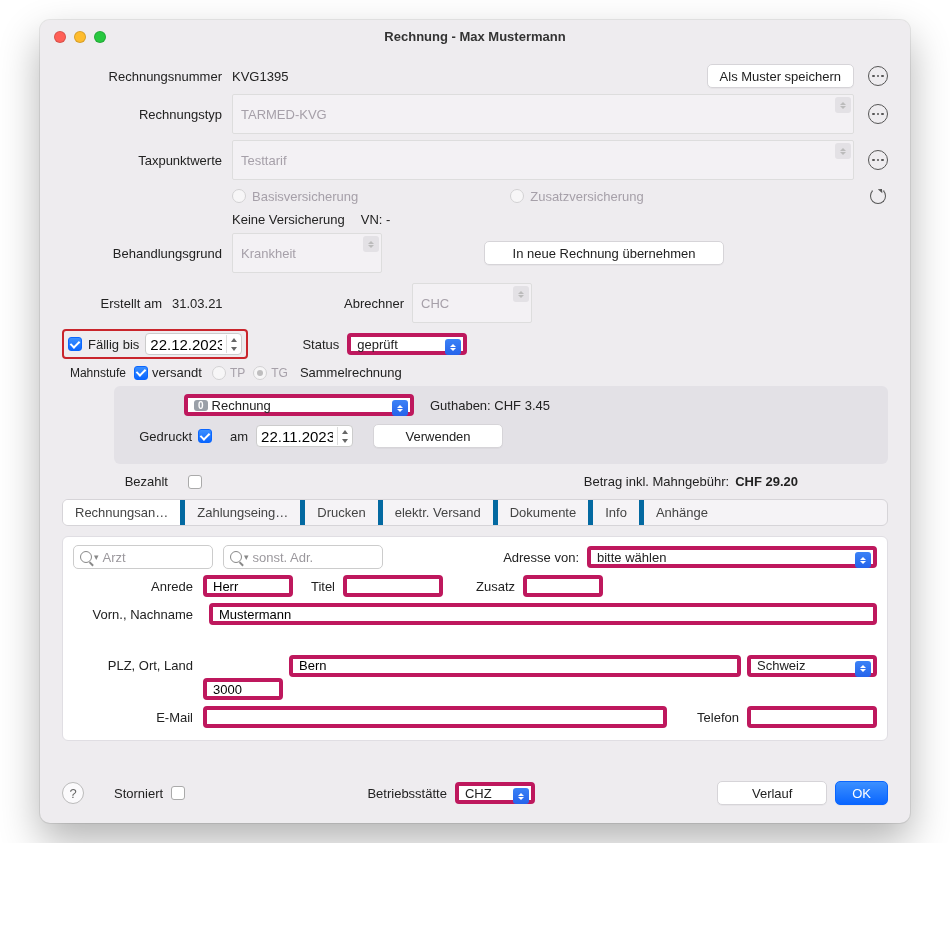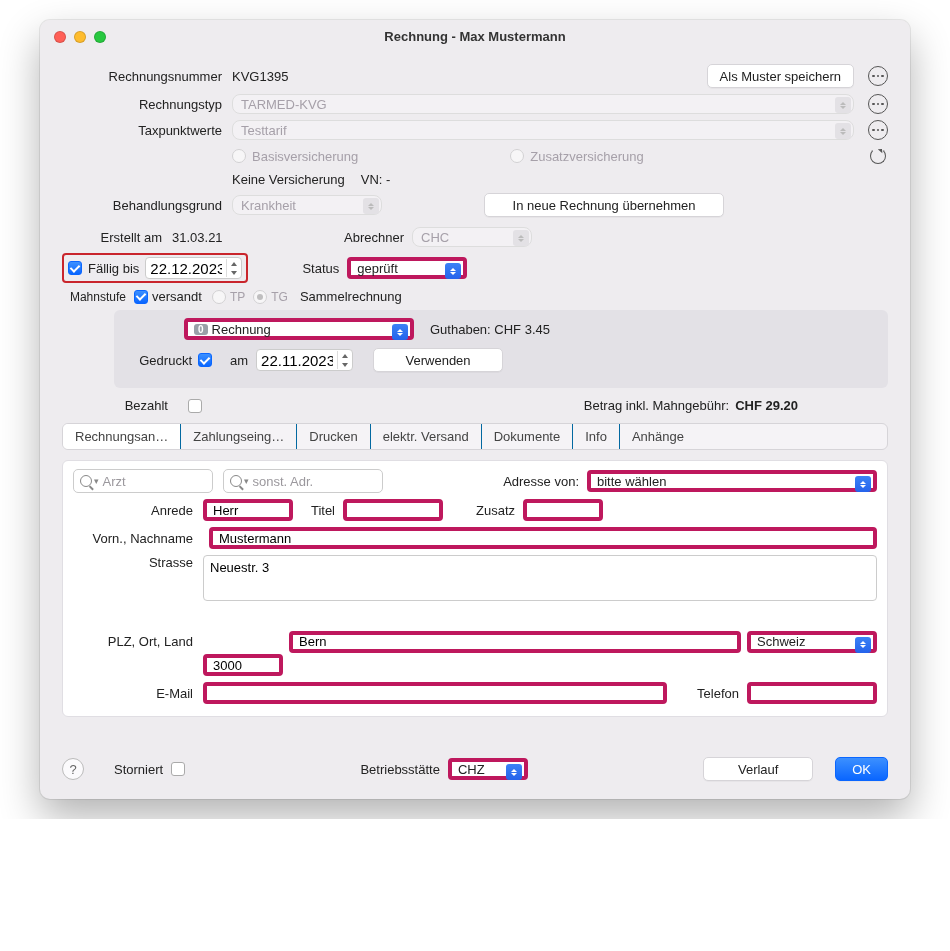--- a/index.html
+++ b/index.html
@@ -19,21 +19,21 @@
   font-size:13px; padding:2px 6px; border:4px solid #be185d; border-radius:4px; background:#fff; height:22px;
 }
 .select { position:relative; display:flex; align-items:center; padding-right:22px; background:#fff; }
 .select .sel-arrow, .disabled-select .sel-arrow {
   position:absolute; right:2px; top:2px; width:16px; height:16px; border-radius:3px;
   background:linear-gradient(#3b82f6,#2563eb); display:flex; flex-direction:column; align-items:center; justify-content:center;
 }
 .sel-arrow::before,.sel-arrow::after{content:"";width:0;height:0;border-left:3px solid transparent;border-right:3px solid transparent;}
 .sel-arrow::before{border-bottom:3px solid #fff;margin-bottom:1px;}
 .sel-arrow::after{border-top:3px solid #fff;}
-.disabled-select { position:relative; display:flex; align-items:center; background:#f3f1f4; color:#a6a0a9; border:1px solid #ddd; border-radius:8px; height:20px; padding:0 24px 0 8px; }
+.disabled-select { position:relative; display:flex; align-items:center; background:#f3f1f4; color:#a6a0a9; border:1px solid #ddd; border-radius:2px; height:40px; padding:0 24px 0 8px; }
 .disabled-select .sel-arrow{ background:#e3e1e5;}
 .disabled-select .sel-arrow::before{border-bottom-color:#bbb}
 .disabled-select .sel-arrow::after{border-top-color:#bbb}
 .btn { background:#fff; border:1px solid #d6d4d8; border-radius:5px; padding:3px 12px; font-size:13px; height:24px; display:flex; align-items:center; justify-content:center; box-shadow:0 1px 0 rgba(0,0,0,.03);}
 .btn.primary { background:linear-gradient(#3c90ff,#0a66ff); color:#fff; border-color:#0a66ff; font-weight:500; padding:3px 16px;}
 .more-icn { width:20px; height:20px; border:1.5px solid #555; border-radius:50%; display:flex; align-items:center; justify-content:center; margin-left:8px;}
 .more-icn span{width:2.5px;height:2.5px;border-radius:50%;background:#555;margin:0 1px;}
 .reload-icn { width:20px;height:20px;margin-left:8px; position:relative;}
 .reload-icn::before{content:"";position:absolute;inset:2px;border:1.7px solid #555;border-radius:50%;border-top-color:transparent;}
 .reload-icn::after{content:"";position:absolute;top:0;right:3px;border:3px solid transparent;border-bottom-color:#555;transform:rotate(40deg);}
@@ -47,21 +47,21 @@
 .date-spin input{border:none;outline:none;width:80px;font-size:15px;padding:0 4px;background:transparent;}
 .date-spin .spin{display:flex;flex-direction:column;border-left:1px solid #ddd;}
 .date-spin .spin div{width:14px;height:9px;display:flex;align-items:center;justify-content:center;}
 .date-spin .spin div::before{content:"";border-left:3px solid transparent;border-right:3px solid transparent;}
 .date-spin .su::before{border-bottom:4px solid #666;}
 .date-spin .sd::before{border-top:4px solid #666;}
 .highlight{ border:2.5px solid #c9252c; border-radius:4px; padding:2px 4px; display:flex; align-items:center; gap:6px; }
 .panel { background:#e3e1e6; border-radius:6px; padding:8px 10px; margin:6px 0 10px 52px; }
 .badge0{background:#9aa0a8;color:#fff;font-size:10px;border-radius:3px;padding:0 4px;margin-right:4px;font-weight:600}
 .tabbar{display:flex;gap:0;align-items:center;border:1px solid #d6d4d8;border-radius:6px;overflow:hidden;background:#f5f3f6;margin:6px 0 10px 0;}
-.tabbar .tab{padding:5px 12px;font-size:13px;color:#444;border-right:1px solid #0369a1;}
+.tabbar .tab{padding:5px 12px;font-size:13px;color:#444;border-right:5px solid #0369a1;}
 .tabbar .tab.active{background:#fff;font-weight:500}
 .search{display:flex;align-items:center;border:1px solid #ccc;border-radius:5px;background:#fff;height:24px;padding:0 6px;gap:4px;color:#9b989d;}
 .search .mag{width:12px;height:12px;border:1.5px solid #888;border-radius:50%;position:relative;}
 .search .mag::after{content:"";position:absolute;width:5px;height:1.5px;background:#888;transform:rotate(45deg);bottom:-2px;right:-3px;}
 .search .dd{font-size:9px;color:#888;margin-left:-2px;}
 .addr-block{background:#fff;border:1px solid #e0dee3;border-radius:6px;padding:8px 10px 12px 10px;margin:4px 0 0 0;}
 .footer{display:flex;align-items:center;justify-content:space-between;margin-top:40px;}
 .help{width:22px;height:22px;border:1px solid #bbb;border-radius:50%;display:flex;align-items:center;justify-content:center;color:#666;font-size:13px;background:#fbfafc;}
 .muted{color:#a6a0a9}
 </style>
@@ -275,24 +275,20 @@
         <input class="tx" style="width: 100px;" value="">
         <div style="width:80px;text-align:right;padding-right:8px">Zusatz</div>
         <input class="tx" style="width: 80px;" value="">
       </div>
 
       <div class="row">
         <div class="lbl-sm">Vorn., Nachname</div>
         <input class="tx" style="flex: 1 1 0%; margin-left: 6px;" value="Mustermann">
       </div>
 
-      <div class="row" style="align-items:flex-start">
-        <div class="lbl-sm">Strasse</div>
-        <textarea style="flex: 1 1 0%; height: 46px; border: 1px solid rgb(204, 204, 204); border-radius: 4px; font-size: 13px; padding: 4px 6px; resize: none; font-family: inherit;">Neuestr. 3</textarea>
-      </div>
 
       <div class="row">
         <div class="lbl-sm">PLZ, Ort, Land</div>
         <input class="tx" style="width: 80px; margin-top: 47px;" value="3000">
         <input class="tx" style="flex: 1 1 0%; margin: 0px 6px;" value="Bern">
         <div class="select" style="width:130px">
           <span>Schweiz</span>
             <div class="sel-arrow"></div>
         </div>
       </div>
@@ -311,21 +307,21 @@
         <span>Storniert</span>
         <span class="checkbox" style="margin-left:-22px"></span>
       </div>
       <div style="display:flex;align-items:center;gap:8px">
         <span>Betriebsstätte</span>
         <div class="select" style="width:80px">
           <span>CHZ</span>
             <div class="sel-arrow"></div>
         </div>
       </div>
-      <div style="display:flex;align-items:center;gap:22px">
+      <div style="display:flex;align-items:center;gap:8px">
         <div class="btn" style="width:110px">
             <span>Verlauf</span>
           </div>
         <div class="btn primary">
             <span>OK</span>
           </div>
       </div>
     </div>
 
   </div>

